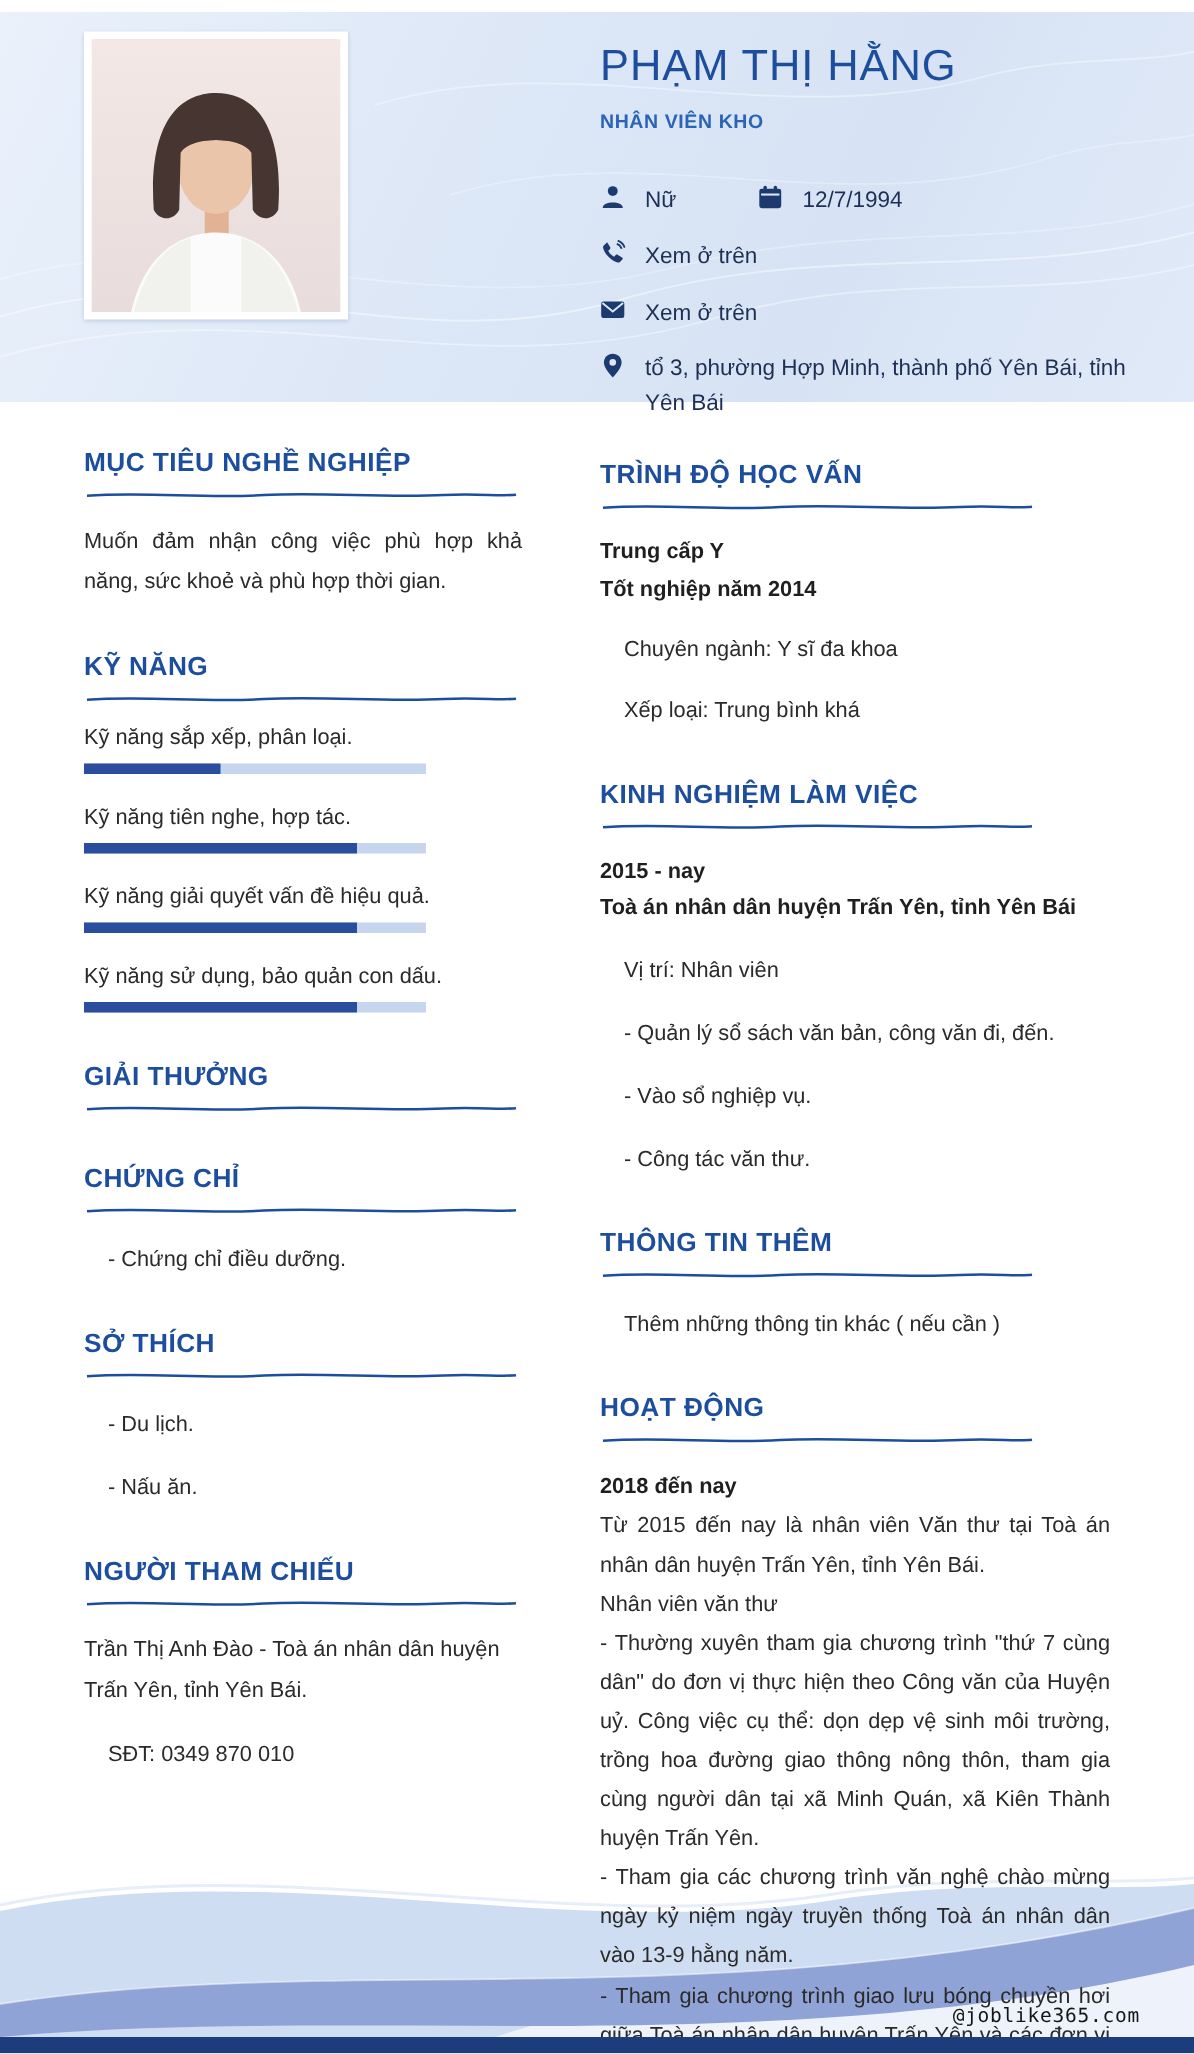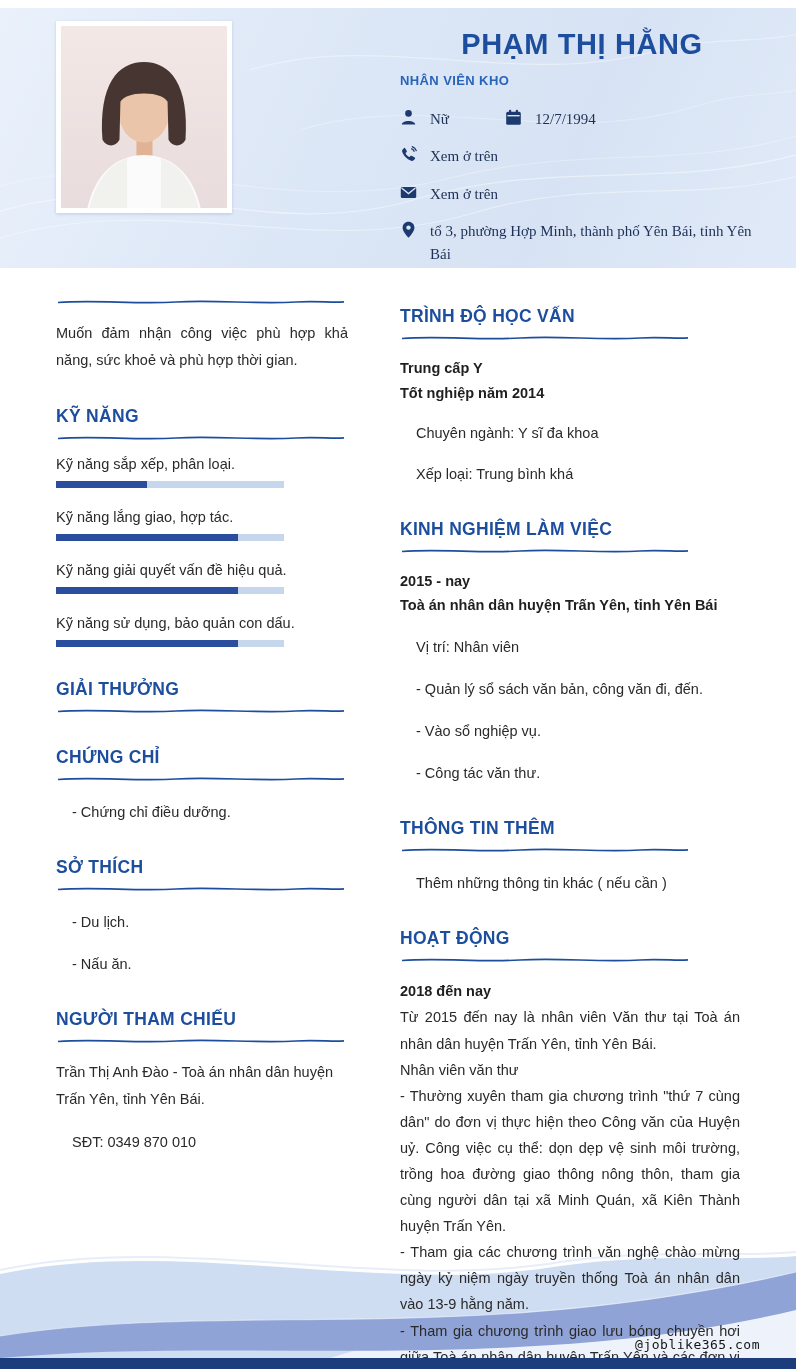--- a/index.html
+++ b/index.html
@@ -8,23 +8,23 @@
   .page { position:relative; width:796px; height:1369px; margin:0 auto; background:#fff; overflow:hidden; }
 
   
   .header { position:absolute; top:8px; left:0; width:796px; height:260px;
             background: linear-gradient(115deg,#eaf1fb 0%, #dbe6f6 45%, #d7e3f4 70%, #e1eaf8 100%); }
   .header-decor { position:absolute; inset:0; width:100%; height:100%; }
   .photo-frame { position:absolute; left:56px; top:13px; width:176px; height:192px;
                  background:#fff; padding:5px; box-shadow:0 1px 3px rgba(30,60,120,.18); }
   .photo-img { width:100%; height:100%; display:block; }
   .header-info { position:absolute; left:400px; top:20px; width:364px; }
-  .candidate-name { margin:0; font-size:29px; font-weight:bold; letter-spacing:.6px; color:#1d4e9e;text-align:center; }
+  .candidate-name { margin:0; font-size:29px; font-weight:normal; letter-spacing:.6px; color:#1d4e9e; }
   .job-title { margin-top:12px; font-size:13px; font-weight:bold; letter-spacing:.4px; color:#2a64b8; }
-  .info-list { margin-top:20px; font-size:15px; color:#1d2f55;font-family:Liberation Serif, serif; }
+  .info-list { margin-top:34px; font-size:15px; color:#1d2f55; }
   .info-row { display:flex; align-items:flex-start; margin-bottom:14px; }
   .info-item { display:flex; align-items:flex-start; }
   .info-item.gender { width:105px; }
   .icon { width:17px; height:17px; flex:0 0 17px; margin-right:13px; color:#1d3a6e; margin-top:1px; }
   .icon svg { width:17px; height:17px; display:block; }
   .info-text { line-height:1.55; }
 
   
   .main { position:relative; z-index:2; padding:298px 56px 0 56px; display:flex; }
   .col-left  { width:292px; flex:0 0 292px; }
@@ -151,40 +151,41 @@
         </div>
       </div>
     </div>
   </header>
 
   <main class="main">
 
     <section class="col-left">
 
       <div class="section">
+        <h2 class="sec-heading">MỤC TIÊU NGHỀ NGHIỆP</h2>
         <svg class="squiggle" viewBox="0 0 290 8" preserveAspectRatio="none">
             <path d="M2,4.5 C40,1.5 80,6.5 120,4 C160,1.8 200,6.2 240,4 C262,2.8 278,5 288,3.8"></path>
           </svg>
         <p class="body-text">Muốn đảm nhận công việc phù hợp khả năng, sức khoẻ và phù hợp thời gian.</p>
       </div>
 
       <div class="section">
         <h2 class="sec-heading">KỸ NĂNG</h2>
         <svg class="squiggle" viewBox="0 0 290 8" preserveAspectRatio="none">
             <path d="M2,4.5 C40,1.5 80,6.5 120,4 C160,1.8 200,6.2 240,4 C262,2.8 278,5 288,3.8"></path>
           </svg>
 
         <div class="skill">
           <div class="skill-label">Kỹ năng sắp xếp, phân loại.</div>
           <div class="skill-bar">
               <div class="skill-fill" style="width: 40%;"></div>
             </div>
         </div>
         <div class="skill">
-          <div class="skill-label">Kỹ năng lắng giao, hợp tác.</div>
+          <div class="skill-label">Kỹ năng tiên nghe, hợp tác.</div>
           <div class="skill-bar">
               <div class="skill-fill" style="width: 80%;"></div>
             </div>
         </div>
         <div class="skill">
           <div class="skill-label">Kỹ năng giải quyết vấn đề hiệu quả.</div>
           <div class="skill-bar">
               <div class="skill-fill" style="width: 80%;"></div>
             </div>
         </div>

